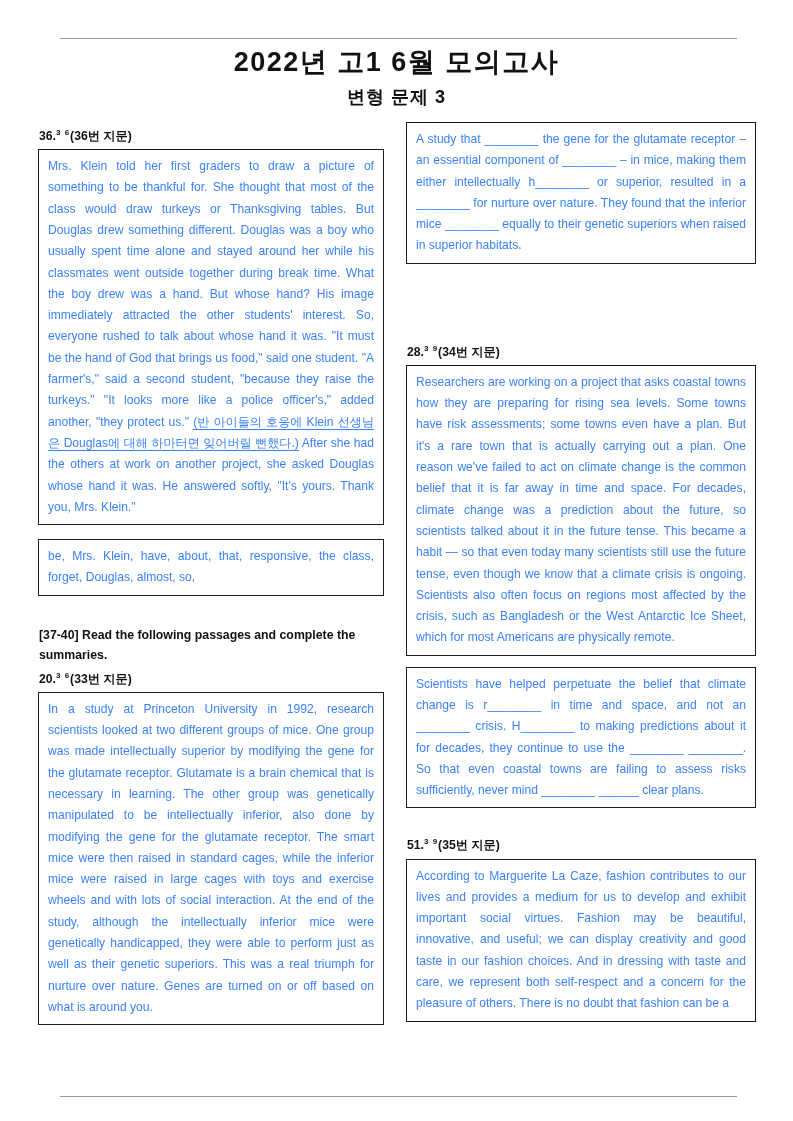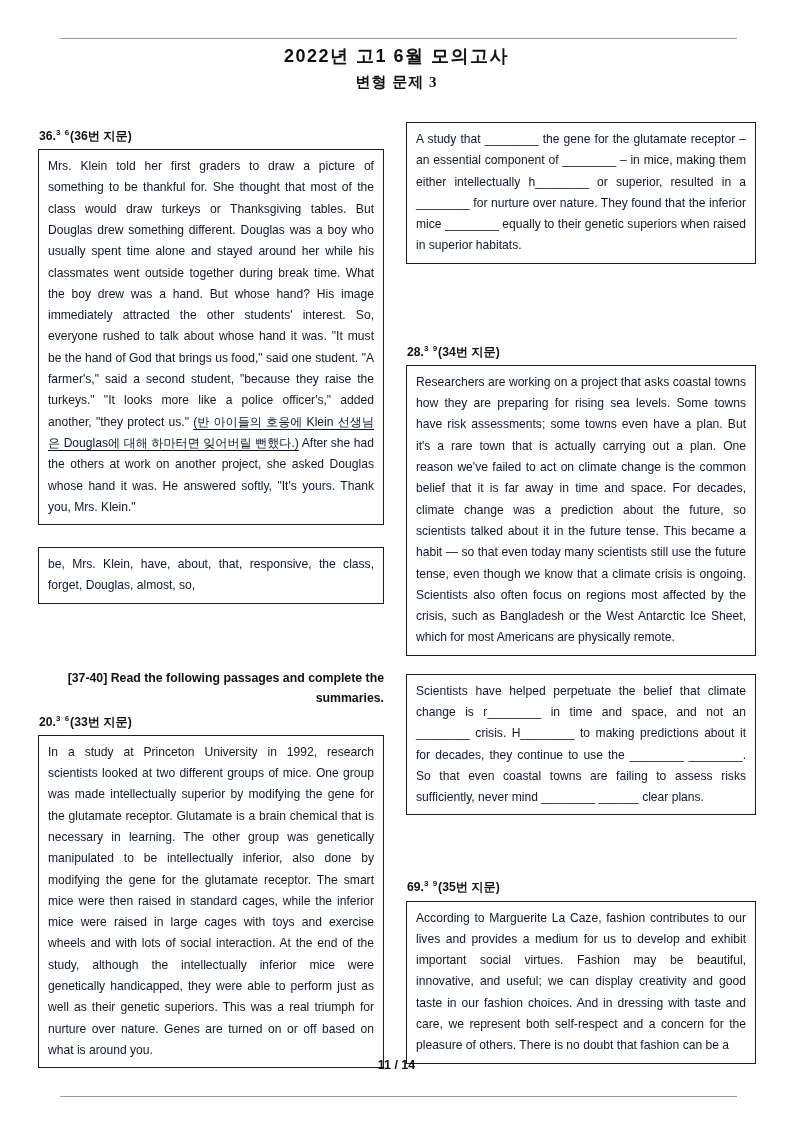--- a/index.html
+++ b/index.html
@@ -23,63 +23,62 @@
   .rule-top { top: 38px; }
   .rule-bottom { top: 1096px; }
   .header {
     position: absolute;
     top: 44px;
     left: 0;
     width: 100%;
     text-align: center;
   }
   .title {
-    font-size: 18px;
+    font-size: 27px;
     font-weight: bold;
     letter-spacing: 1.5px;
   }
   .subtitle {
-    font-size: 15px;
+    font-size: 18px;
     font-weight: bold;
     margin-top: 5px;
     letter-spacing: 1px;
-    font-family: Liberation Serif, serif;
   }
   .col {
     position: absolute;
     top: 122px;
   }
   .col-left  { left: 38px;  width: 346px; }
   .col-right { left: 406px; width: 350px; }
   .q-heading {
     font-weight: bold;
     font-size: 12.2px;
     margin: 0 0 4px 1px;
     white-space: nowrap;
   }
   .q-heading sup { font-size: 8px; letter-spacing: 1px; }
   .box {
     border: 1.4px solid #1c1c1c;
     padding: 6px 9px;
     font-size: 12.1px;
     line-height: 21.3px;
     text-align: justify;
-    color: #0f172a;
+    color: #3b82f6;
   }
   .underlined { text-decoration: underline; text-underline-offset: 3px; }
-  .mb-sm  { margin-bottom: 22px; }
-  .mb-lg  { margin-bottom: 64px; }
+  .mb-sm  { margin-bottom: 14px; }
+  .mb-lg  { margin-bottom: 29px; }
   .mb-gap38 { margin-bottom: 80px; }
-  .mb-gap-sum { margin-bottom: 18px; }
+  .mb-gap-sum { margin-bottom: 11px; }
   .section-heading {
     font-weight: bold;
     font-size: 12.3px;
     line-height: 20px;
     margin: 0 0 6px 1px;
-    text-align: right;
+    text-align: left;
   }
   .left-heading-top { margin-top: 6px; }
   .footer {
     position: absolute;
     top: 1058px;
     left: 0;
     width: 100%;
     text-align: center;
     font-weight: bold;
     font-size: 12.5px;
@@ -125,24 +124,23 @@
 
     <div class="q-heading">
       <span>28.</span><sup>3 9</sup><span>(34번 지문)</span>
     </div>
 
     <div class="box mb-gap-sum">Researchers are working on a project that asks coastal towns how they are preparing for rising sea levels. Some towns have risk assessments; some towns even have a plan. But it's a rare town that is actually carrying out a plan. One reason we've failed to act on climate change is the common belief that it is far away in time and space. For decades, climate change was a prediction about the future, so scientists talked about it in the future tense. This became a habit — so that even today many scientists still use the future tense, even though we know that a climate crisis is ongoing. Scientists also often focus on regions most affected by the crisis, such as Bangladesh or the West Antarctic Ice Sheet, which for most Americans are physically remote.</div>
 
     <div class="box mb-lg">Scientists have helped perpetuate the belief that climate change is r________ in time and space, and not an ________ crisis. H________ to making predictions about it for decades, they continue to use the ________ ________. So that even coastal towns are failing to assess risks sufficiently, never mind ________ ______ clear plans.</div>
 
     <div class="q-heading">
-      <span>69.</span><sup>3 9</sup><span>(35번 지문)</span>
+      <span>51.</span><sup>3 9</sup><span>(35번 지문)</span>
     </div>
 
     <div class="box">According to Marguerite La Caze, fashion contributes to our lives and provides a medium for us to develop and exhibit important social virtues. Fashion may be beautiful, innovative, and useful; we can display creativity and good taste in our fashion choices. And in dressing with taste and care, we represent both self-respect and a concern for the pleasure of others. There is no doubt that fashion can be a</div>
 
   </div>
 
-  <div class="footer">11 / 14</div>
 
   <div class="rule rule-bottom"></div>
 
 </div>
 
 </body></html>

